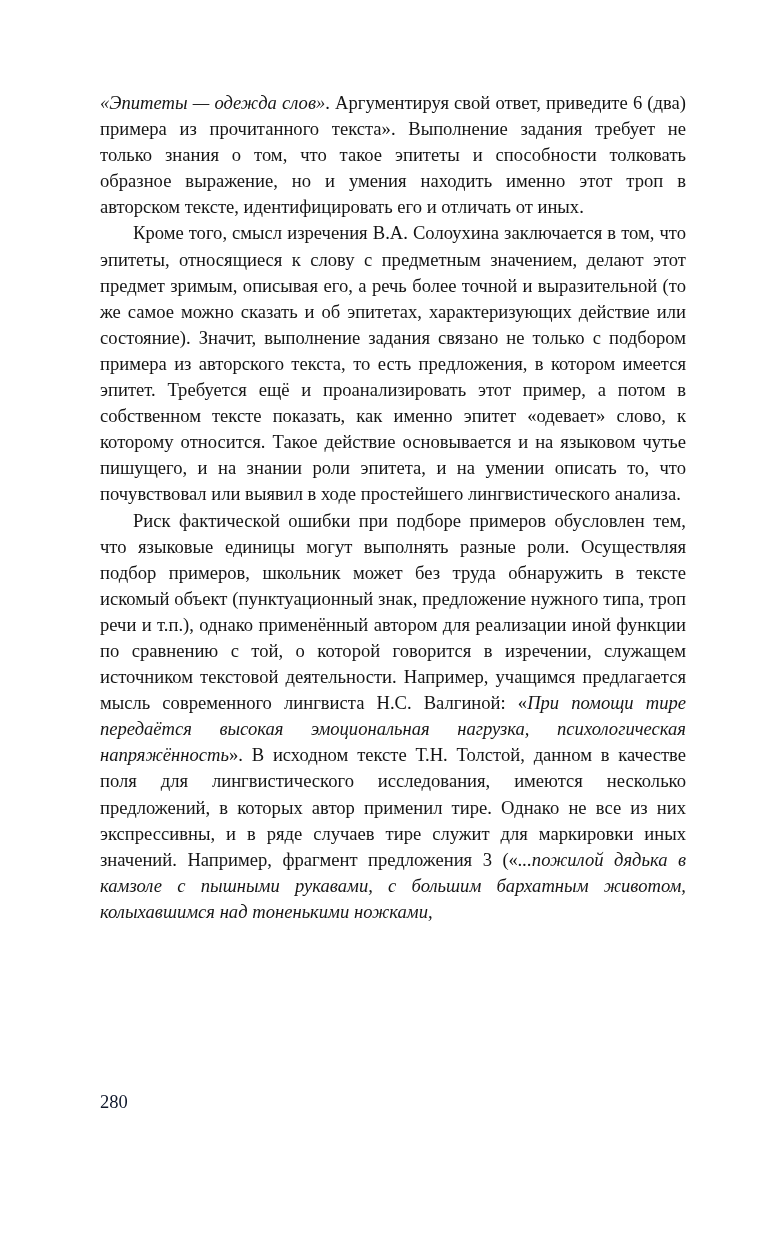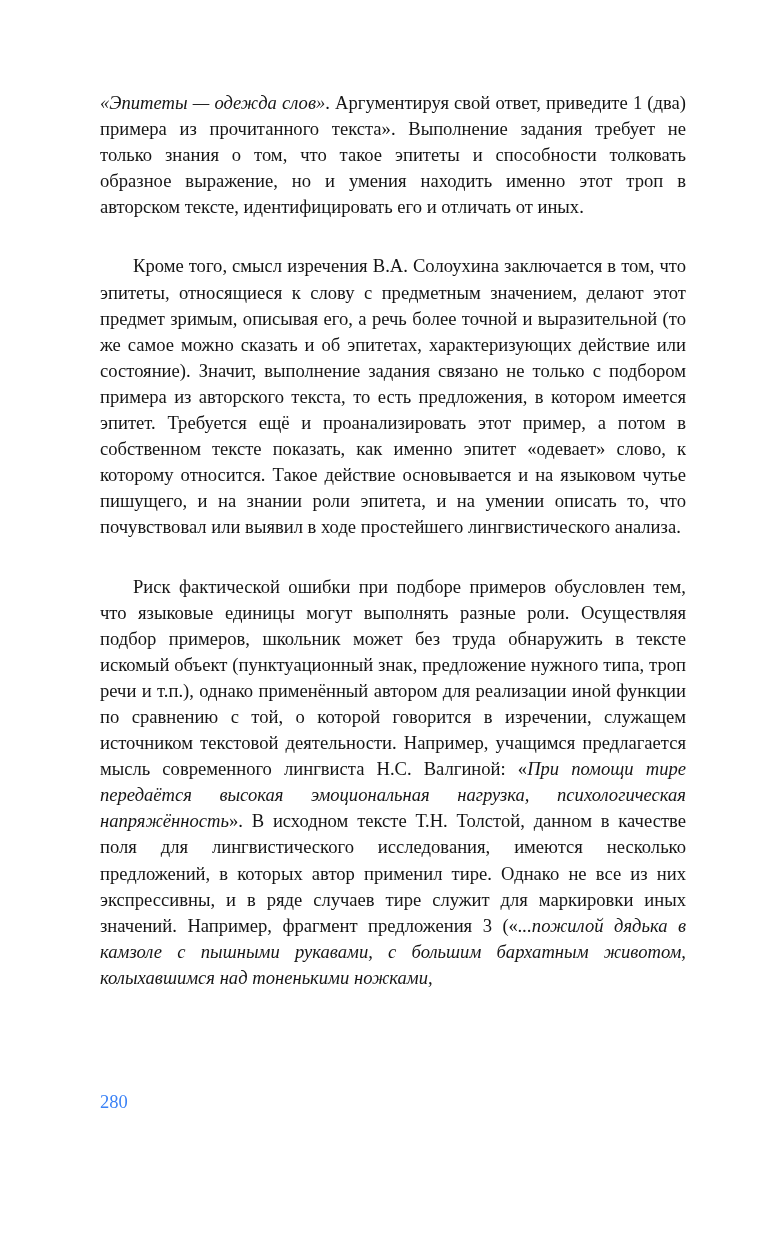--- a/index.html
+++ b/index.html
@@ -29,35 +29,34 @@
     line-height: 26.1px;
     text-align: justify;
     text-justify: inter-word;
   }
   .para {
     margin: 0;
     padding: 0;
   }
   .para.indent {
     text-indent: 33px;
-    margin-top: 33px;
   }
   .text-block em {
   }
   .page-number {
     position: absolute;
     left: 100px;
     top: 1092px;
     font-size: 18.5px;
-    color: #3b82f6;
+    color: #0f172a;
   }
 </style>
 </head>
 <body>
 
 <div class="book-page">
   <div class="text-block">
-      <p class="para"><em>«Эпитеты — одежда слов»</em><span>. Аргументируя свой ответ, приведите 1 (два) примера из прочитанного текста». Выполнение задания требует не только знания о том, что такое эпитеты и способности толковать образное выражение, но и умения находить именно этот троп в авторском тексте, идентифицировать его и отличать от иных.</span></p>
+      <p class="para"><em>«Эпитеты — одежда слов»</em><span>. Аргументируя свой ответ, приведите 6 (два) примера из прочитанного текста». Выполнение задания требует не только знания о том, что такое эпитеты и способности толковать образное выражение, но и умения находить именно этот троп в авторском тексте, идентифицировать его и отличать от иных.</span></p>
       <p class="para indent"><span>Кроме того, смысл изречения В.А. Солоухина заключается в том, что эпитеты, относящиеся к слову с предметным значением, делают этот предмет зримым, описывая его, а речь более точной и выразительной (то же самое можно сказать и об эпитетах, характеризующих действие или состояние). Значит, выполнение задания связано не только с подбором примера из авторского текста, то есть предложения, в котором имеется эпитет. Требуется ещё и проанализировать этот пример, а потом в собственном тексте показать, как именно эпитет «одевает» слово, к которому относится. Такое действие основывается и на языковом чутье пишущего, и на знании роли эпитета, и на умении описать то, что почувствовал или выявил в ходе простейшего лингвистического анализа.</span></p>
       <p class="para indent"><span>Риск фактической ошибки при подборе примеров обусловлен тем, что языковые единицы могут выполнять разные роли. Осуществляя подбор примеров, школьник может без труда обнаружить в тексте искомый объект (пунктуационный знак, предложение нужного типа, троп речи и т.п.), однако применённый автором для реализации иной функции по сравнению с той, о которой говорится в изречении, служащем источником текстовой деятельности. Например, учащимся предлагается мысль современного лингвиста Н.С. Валгиной: «</span><em>При помощи тире передаётся высокая эмоциональная нагрузка, психологическая напряжённость</em><span>». В исходном тексте Т.Н. Толстой, данном в качестве поля для лингвистического исследования, имеются несколько предложений, в которых автор применил тире. Однако не все из них экспрессивны, и в ряде случаев тире служит для маркировки иных значений. Например, фрагмент предложения 3 («</span><em>...пожилой дядька в камзоле с пышными рукавами, с большим бархатным животом, колыхавшимся над тоненькими ножками,</em></p>
     </div>
   <div class="page-number">280</div>
 </div>
 
 </body></html>

